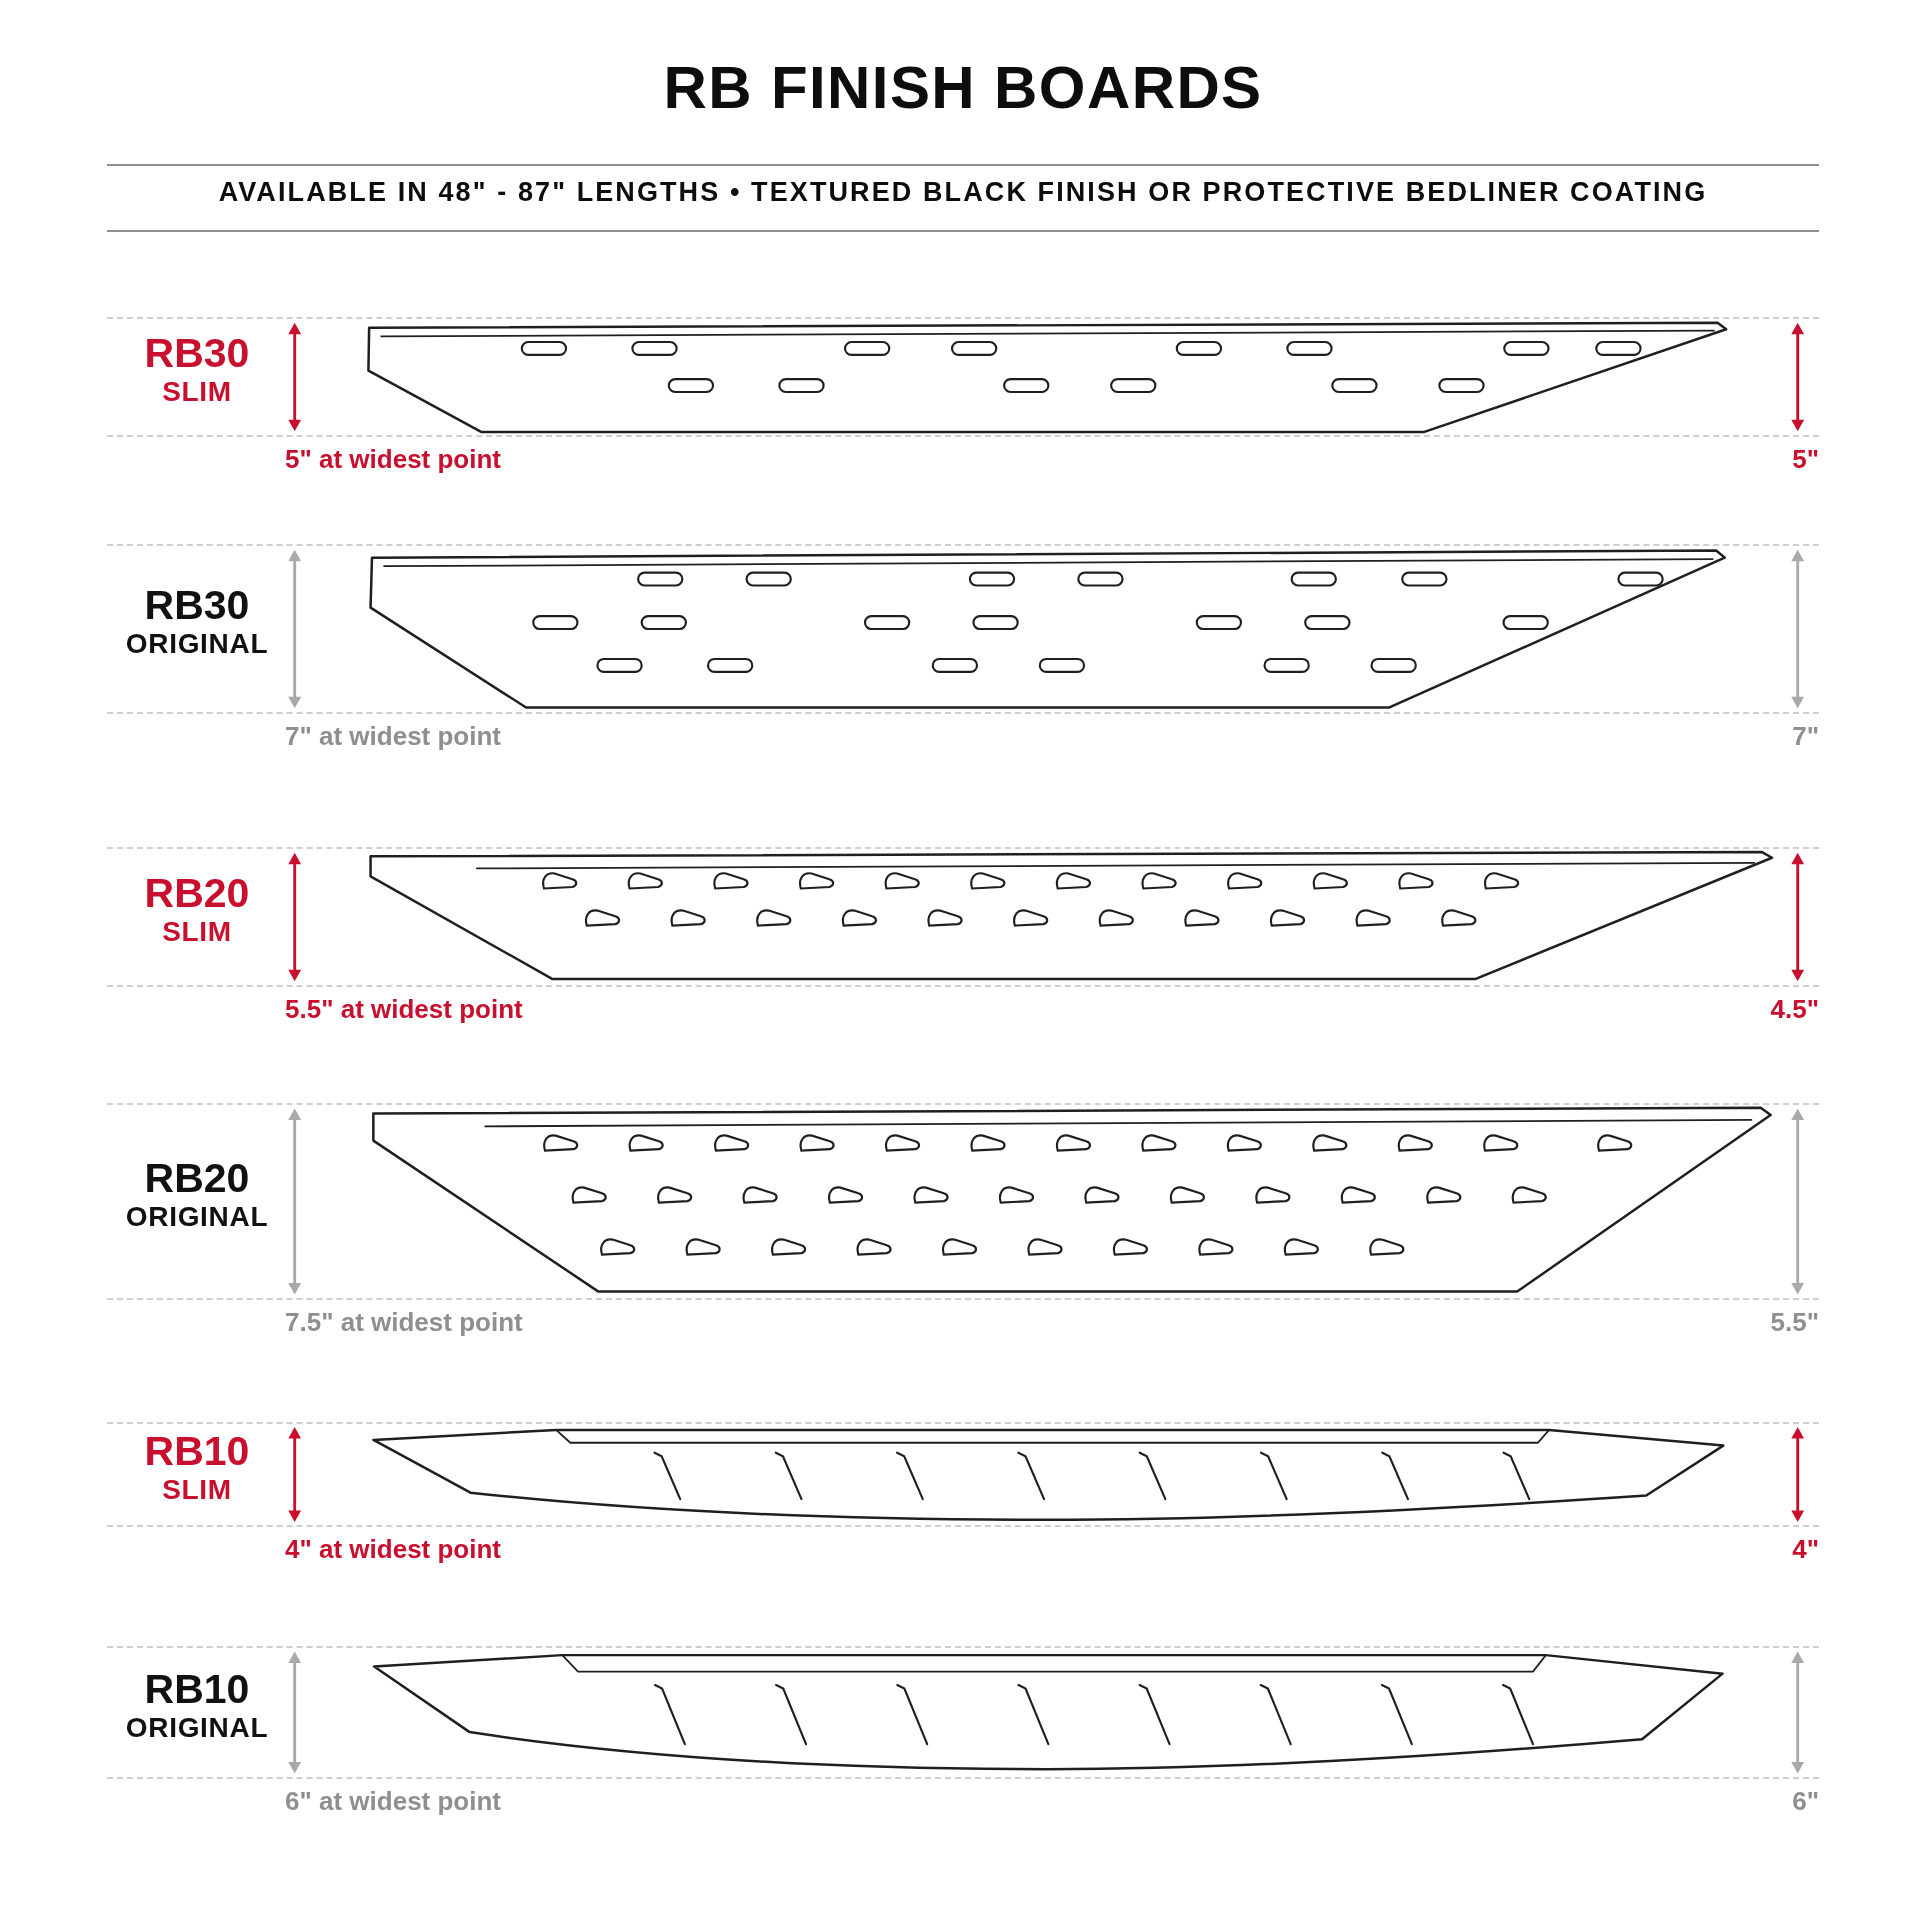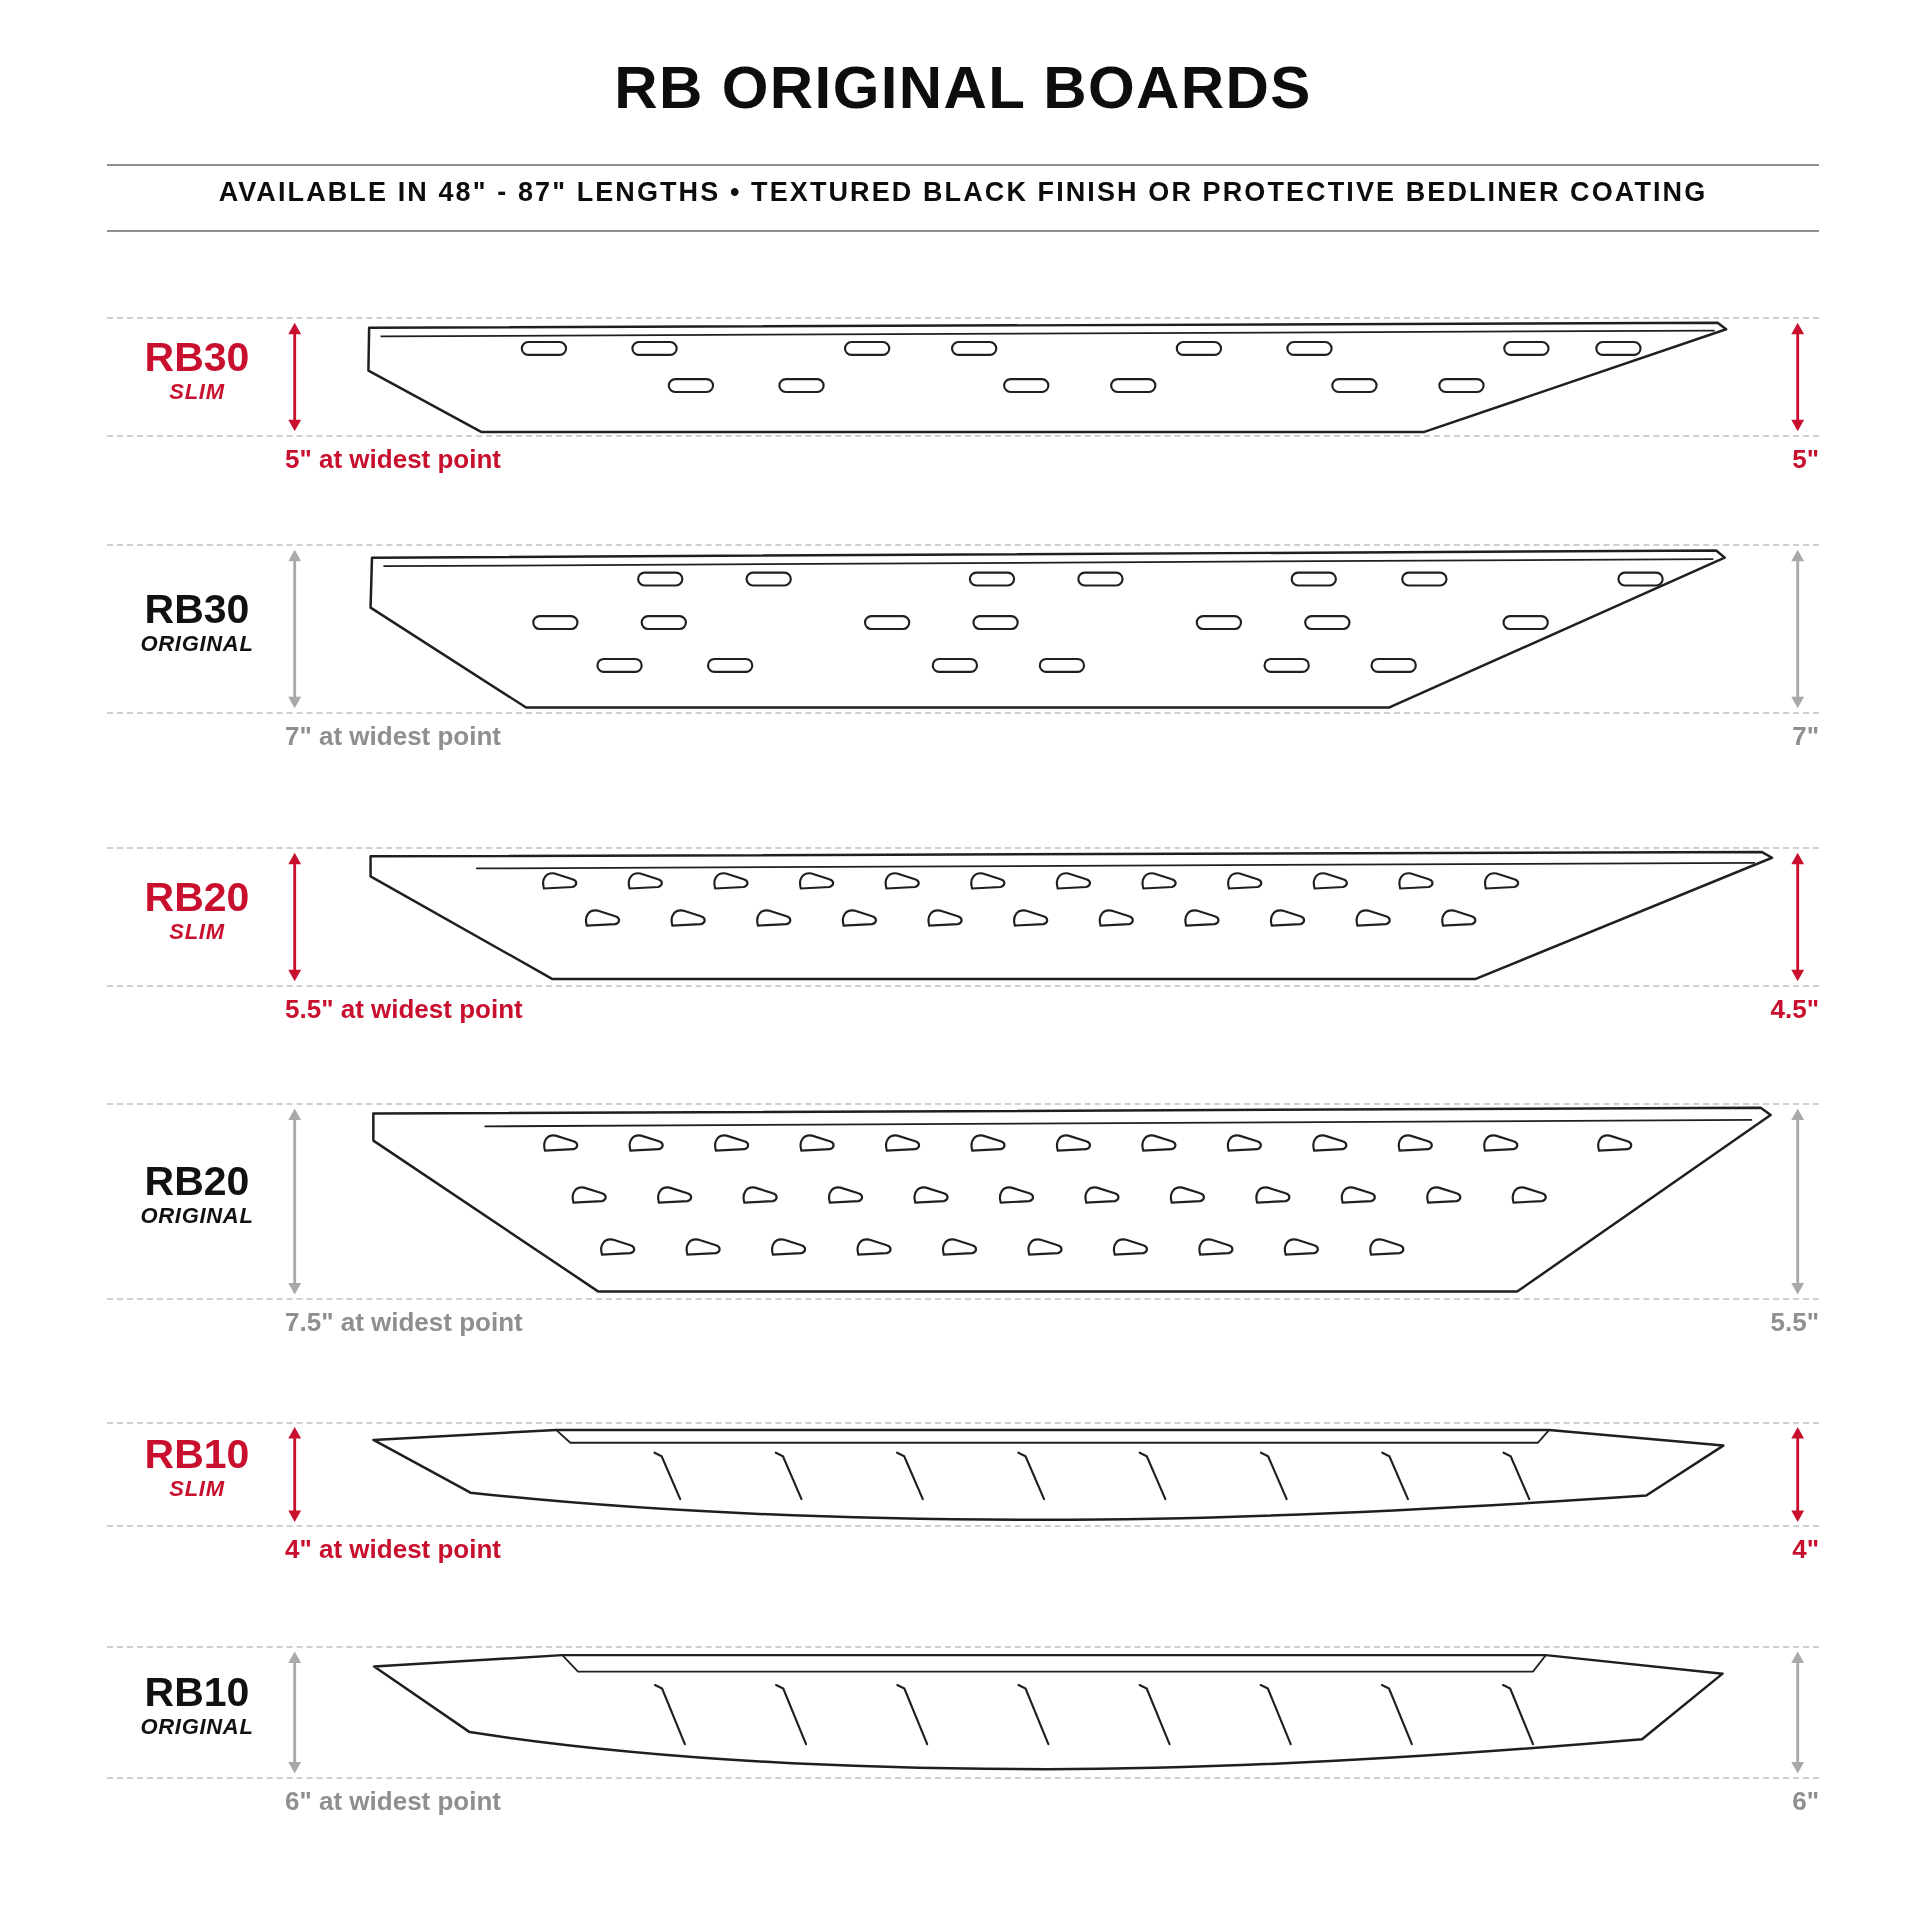--- a/index.html
+++ b/index.html
@@ -17,21 +17,21 @@
 
   
   .row{position:absolute;left:107px;width:1712px;
        border-top:2.1px dashed #cfcfcf;border-bottom:2.1px dashed #cfcfcf;}
   .row.slim{--model-c:#C8102E;--dim-c:#C8102E;--arrow-c:#C8102E;}
   .row.original{--model-c:#111111;--dim-c:#8F8F8F;--arrow-c:#A9A9A9;}
 
   .label{position:absolute;left:0;top:0;bottom:12px;width:180px;
          display:flex;flex-direction:column;justify-content:center;align-items:center;}
   .model{font-size:41px;font-weight:800;line-height:1.0;color:var(--model-c);}
-  .variant{font-size:22px;font-weight:700;line-height:1.25;color:var(--model-c);letter-spacing:0.7px;font-style:italic;}
+  .variant{font-size:28px;font-weight:700;line-height:1.25;color:var(--model-c);letter-spacing:0.7px;}
 
   .row > svg{position:absolute;top:0;}
 
   .varrow line{stroke:var(--arrow-c);stroke-width:4;}
   .varrow polygon{fill:var(--arrow-c);}
 
   .board .outline{fill:#ffffff;stroke:#1f1f1f;stroke-width:3.5;stroke-linejoin:round;}
   .board .lip{fill:none;stroke:#1f1f1f;stroke-width:2.5;}
   .board .slot{fill:#ffffff;stroke:#1f1f1f;stroke-width:3;}
   .board .slash{fill:none;stroke:#1f1f1f;stroke-width:3;stroke-linecap:round;}
@@ -50,21 +50,21 @@
         <rect x="0" y="0" width="62" height="18" rx="9"></rect>
       </g>
     <g id="slot-d">
         <path d="M5,25 C1,12 8,2 20,4 L45,12 C52,14 52,21 45,23 Z"></path>
       </g>
   </defs>
 </svg>
 
 <div id="page">
 
-  <div class="title">RB ORIGINAL BOARDS</div>
+  <div class="title">RB FINISH BOARDS</div>
   <div class="rule rule1"></div>
   <div class="subtitle">AVAILABLE IN 48" - 87" LENGTHS   •   TEXTURED BLACK FINISH OR PROTECTIVE BEDLINER COATING</div>
   <div class="rule rule2"></div>
 
   <div class="row slim" style="top:317px;height:116px">
     <div class="label">
       <div class="model">RB30</div>
       <div class="variant">SLIM</div>
     </div>
     <svg class="varrow" style="left:177px" width="21.4" height="116" viewBox="0 0 30 162">

